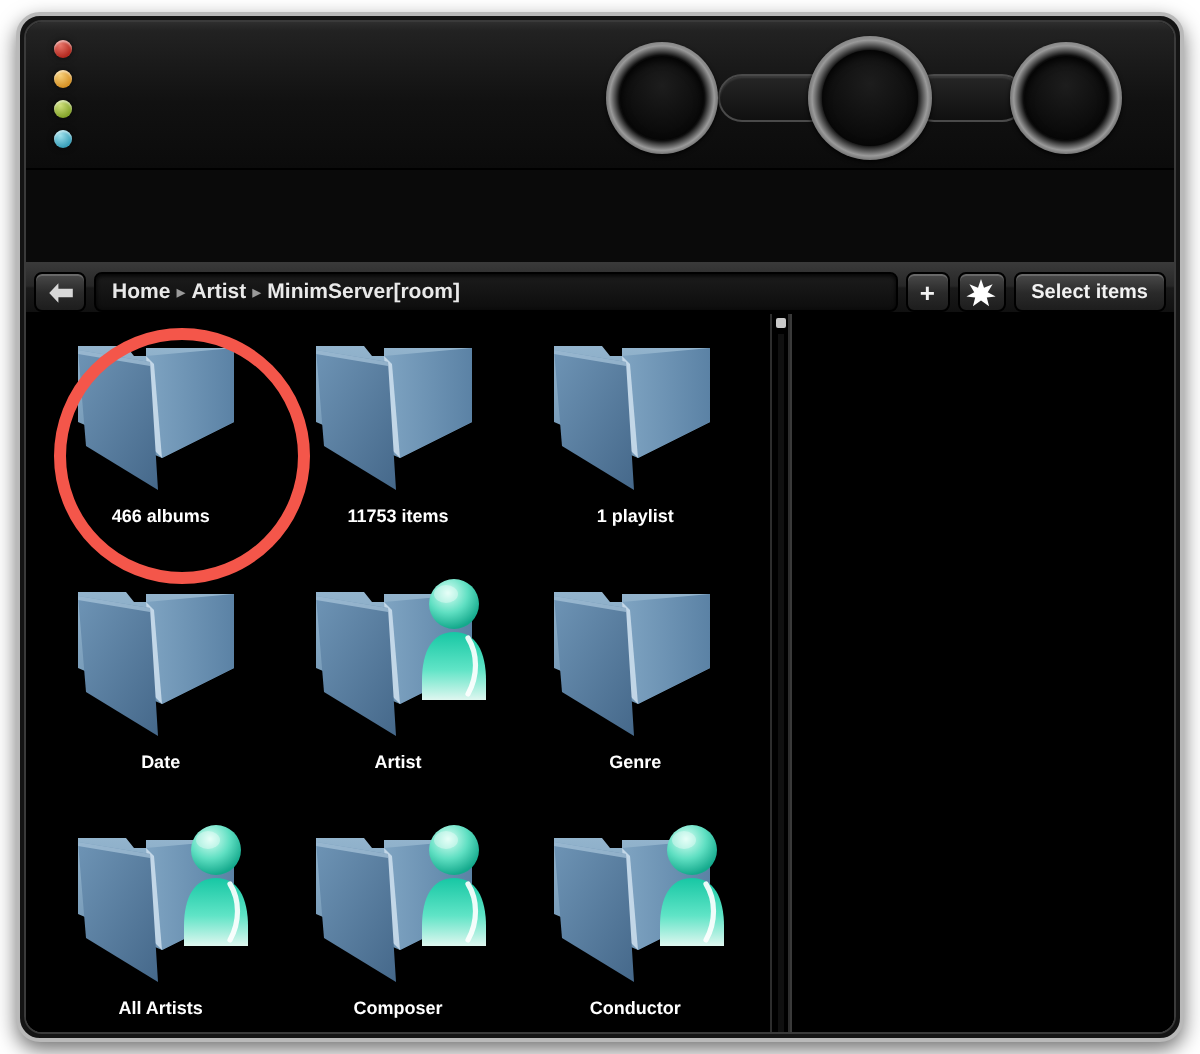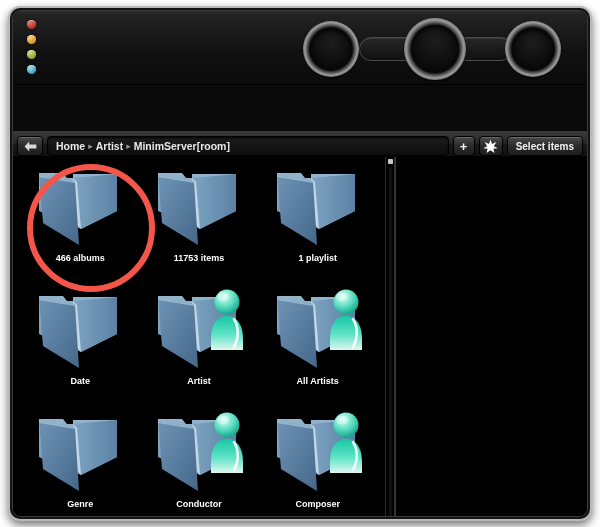--- a/index.html
+++ b/index.html
@@ -520,20 +520,51 @@
   <path d="M10 10 L34 10 L38 15 L44 15 L44 11 L88 11 L88 48 L52 66 L10 48 Z" fill="url(#gBack)"></path>
 
   <path d="M44 15 L88 11 L88 48 L52 66 Z" fill="url(#gRight)"></path>
 
   <path d="M44 15 L48 19 L52 66 L48 62 Z" fill="#cfe0ee" opacity="0.85"></path>
 
   <path d="M10 12 L46 18 L50 82 L14 60 Z" fill="url(#gFront)"></path>
   <path d="M46 18 L50 82 L86 50 L84 14 Z" fill="#5d83a6" opacity="0"></path>
 
   <path d="M10 12 L46 18 L46 20 L10 14 Z" fill="#a9c6dc" opacity="0.7"></path>
+</svg></div>
+              <div class="folder-label">Genre</div>
+            </div>
+            <div class="folder-cell">
+              <div class="folder-icon">
+<svg viewBox="0 0 102 92" width="102" height="92">
+  <defs>
+    <linearGradient id="gBack" x1="0" y1="0" x2="0" y2="1">
+      <stop offset="0%" stop-color="#93b4cd"></stop>
+      <stop offset="100%" stop-color="#6e93b2"></stop>
+    </linearGradient>
+    <linearGradient id="gFront" x1="0" y1="0" x2="1" y2="1">
+      <stop offset="0%" stop-color="#6e94b5"></stop>
+      <stop offset="100%" stop-color="#45688a"></stop>
+    </linearGradient>
+    <linearGradient id="gRight" x1="0" y1="0" x2="1" y2="0">
+      <stop offset="0%" stop-color="#7fa4c2"></stop>
+      <stop offset="100%" stop-color="#5b82a5"></stop>
+    </linearGradient>
+  </defs>
+
+  <path d="M10 10 L34 10 L38 15 L44 15 L44 11 L88 11 L88 48 L52 66 L10 48 Z" fill="url(#gBack)"></path>
+
+  <path d="M44 15 L88 11 L88 48 L52 66 Z" fill="url(#gRight)"></path>
+
+  <path d="M44 15 L48 19 L52 66 L48 62 Z" fill="#cfe0ee" opacity="0.85"></path>
+
+  <path d="M10 12 L46 18 L50 82 L14 60 Z" fill="url(#gFront)"></path>
+  <path d="M46 18 L50 82 L86 50 L84 14 Z" fill="#5d83a6" opacity="0"></path>
+
+  <path d="M10 12 L46 18 L46 20 L10 14 Z" fill="#a9c6dc" opacity="0.7"></path>
 </svg><div class="person">
 <svg viewBox="0 0 38 64" width="38" height="64">
   <defs>
     <radialGradient id="gHead" cx="38%" cy="28%" r="72%">
       <stop offset="0%" stop-color="#d9fff4"></stop>
       <stop offset="55%" stop-color="#5fdfc2"></stop>
       <stop offset="100%" stop-color="#14a98c"></stop>
     </radialGradient>
     <linearGradient id="gBody" x1="0" y1="0" x2="0" y2="1">
       <stop offset="0%" stop-color="#17c7a4"></stop>
@@ -569,71 +600,40 @@
   <path d="M10 10 L34 10 L38 15 L44 15 L44 11 L88 11 L88 48 L52 66 L10 48 Z" fill="url(#gBack)"></path>
 
   <path d="M44 15 L88 11 L88 48 L52 66 Z" fill="url(#gRight)"></path>
 
   <path d="M44 15 L48 19 L52 66 L48 62 Z" fill="#cfe0ee" opacity="0.85"></path>
 
   <path d="M10 12 L46 18 L50 82 L14 60 Z" fill="url(#gFront)"></path>
   <path d="M46 18 L50 82 L86 50 L84 14 Z" fill="#5d83a6" opacity="0"></path>
 
   <path d="M10 12 L46 18 L46 20 L10 14 Z" fill="#a9c6dc" opacity="0.7"></path>
-</svg></div>
-              <div class="folder-label">Genre</div>
-            </div>
-            <div class="folder-cell">
-              <div class="folder-icon">
-<svg viewBox="0 0 102 92" width="102" height="92">
-  <defs>
-    <linearGradient id="gBack" x1="0" y1="0" x2="0" y2="1">
-      <stop offset="0%" stop-color="#93b4cd"></stop>
-      <stop offset="100%" stop-color="#6e93b2"></stop>
-    </linearGradient>
-    <linearGradient id="gFront" x1="0" y1="0" x2="1" y2="1">
-      <stop offset="0%" stop-color="#6e94b5"></stop>
-      <stop offset="100%" stop-color="#45688a"></stop>
-    </linearGradient>
-    <linearGradient id="gRight" x1="0" y1="0" x2="1" y2="0">
-      <stop offset="0%" stop-color="#7fa4c2"></stop>
-      <stop offset="100%" stop-color="#5b82a5"></stop>
-    </linearGradient>
-  </defs>
-
-  <path d="M10 10 L34 10 L38 15 L44 15 L44 11 L88 11 L88 48 L52 66 L10 48 Z" fill="url(#gBack)"></path>
-
-  <path d="M44 15 L88 11 L88 48 L52 66 Z" fill="url(#gRight)"></path>
-
-  <path d="M44 15 L48 19 L52 66 L48 62 Z" fill="#cfe0ee" opacity="0.85"></path>
-
-  <path d="M10 12 L46 18 L50 82 L14 60 Z" fill="url(#gFront)"></path>
-  <path d="M46 18 L50 82 L86 50 L84 14 Z" fill="#5d83a6" opacity="0"></path>
-
-  <path d="M10 12 L46 18 L46 20 L10 14 Z" fill="#a9c6dc" opacity="0.7"></path>
 </svg><div class="person">
 <svg viewBox="0 0 38 64" width="38" height="64">
   <defs>
     <radialGradient id="gHead" cx="38%" cy="28%" r="72%">
       <stop offset="0%" stop-color="#d9fff4"></stop>
       <stop offset="55%" stop-color="#5fdfc2"></stop>
       <stop offset="100%" stop-color="#14a98c"></stop>
     </radialGradient>
     <linearGradient id="gBody" x1="0" y1="0" x2="0" y2="1">
       <stop offset="0%" stop-color="#17c7a4"></stop>
       <stop offset="55%" stop-color="#5fe4c6"></stop>
       <stop offset="100%" stop-color="#dff7f0"></stop>
     </linearGradient>
   </defs>
   <circle cx="19" cy="14" r="12.5" fill="url(#gHead)"></circle>
   <ellipse cx="15" cy="9" rx="6" ry="4.5" fill="#ffffff" opacity="0.35"></ellipse>
   <path d="M19 28 C8 28 3 38 3 52 L3 62 L35 62 L35 52 C35 38 30 28 19 28 Z" fill="url(#gBody)"></path>
   <path d="M26 31 C31 39 31 50 26 59" fill="none" stroke="#ffffff" stroke-width="2.6" opacity="0.9" stroke-linecap="round"></path>
 </svg></div></div>
-              <div class="folder-label">Conductor</div>
+              <div class="folder-label">Composer</div>
             </div>
             <div class="folder-cell">
               <div class="folder-icon">
 <svg viewBox="0 0 102 92" width="102" height="92">
   <defs>
     <linearGradient id="gBack" x1="0" y1="0" x2="0" y2="1">
       <stop offset="0%" stop-color="#93b4cd"></stop>
       <stop offset="100%" stop-color="#6e93b2"></stop>
     </linearGradient>
     <linearGradient id="gFront" x1="0" y1="0" x2="1" y2="1">
@@ -668,21 +668,21 @@
       <stop offset="0%" stop-color="#17c7a4"></stop>
       <stop offset="55%" stop-color="#5fe4c6"></stop>
       <stop offset="100%" stop-color="#dff7f0"></stop>
     </linearGradient>
   </defs>
   <circle cx="19" cy="14" r="12.5" fill="url(#gHead)"></circle>
   <ellipse cx="15" cy="9" rx="6" ry="4.5" fill="#ffffff" opacity="0.35"></ellipse>
   <path d="M19 28 C8 28 3 38 3 52 L3 62 L35 62 L35 52 C35 38 30 28 19 28 Z" fill="url(#gBody)"></path>
   <path d="M26 31 C31 39 31 50 26 59" fill="none" stroke="#ffffff" stroke-width="2.6" opacity="0.9" stroke-linecap="round"></path>
 </svg></div></div>
-              <div class="folder-label">Composer</div>
+              <div class="folder-label">Conductor</div>
             </div>
           </div>
         <div id="annotation-circle" style="border-color: rgb(244, 86, 74);"></div>
       </div>
 
       <div id="pane-scrollbar">
         <div id="scroll-track"></div>
         <div id="scroll-thumb"></div>
       </div>
 

